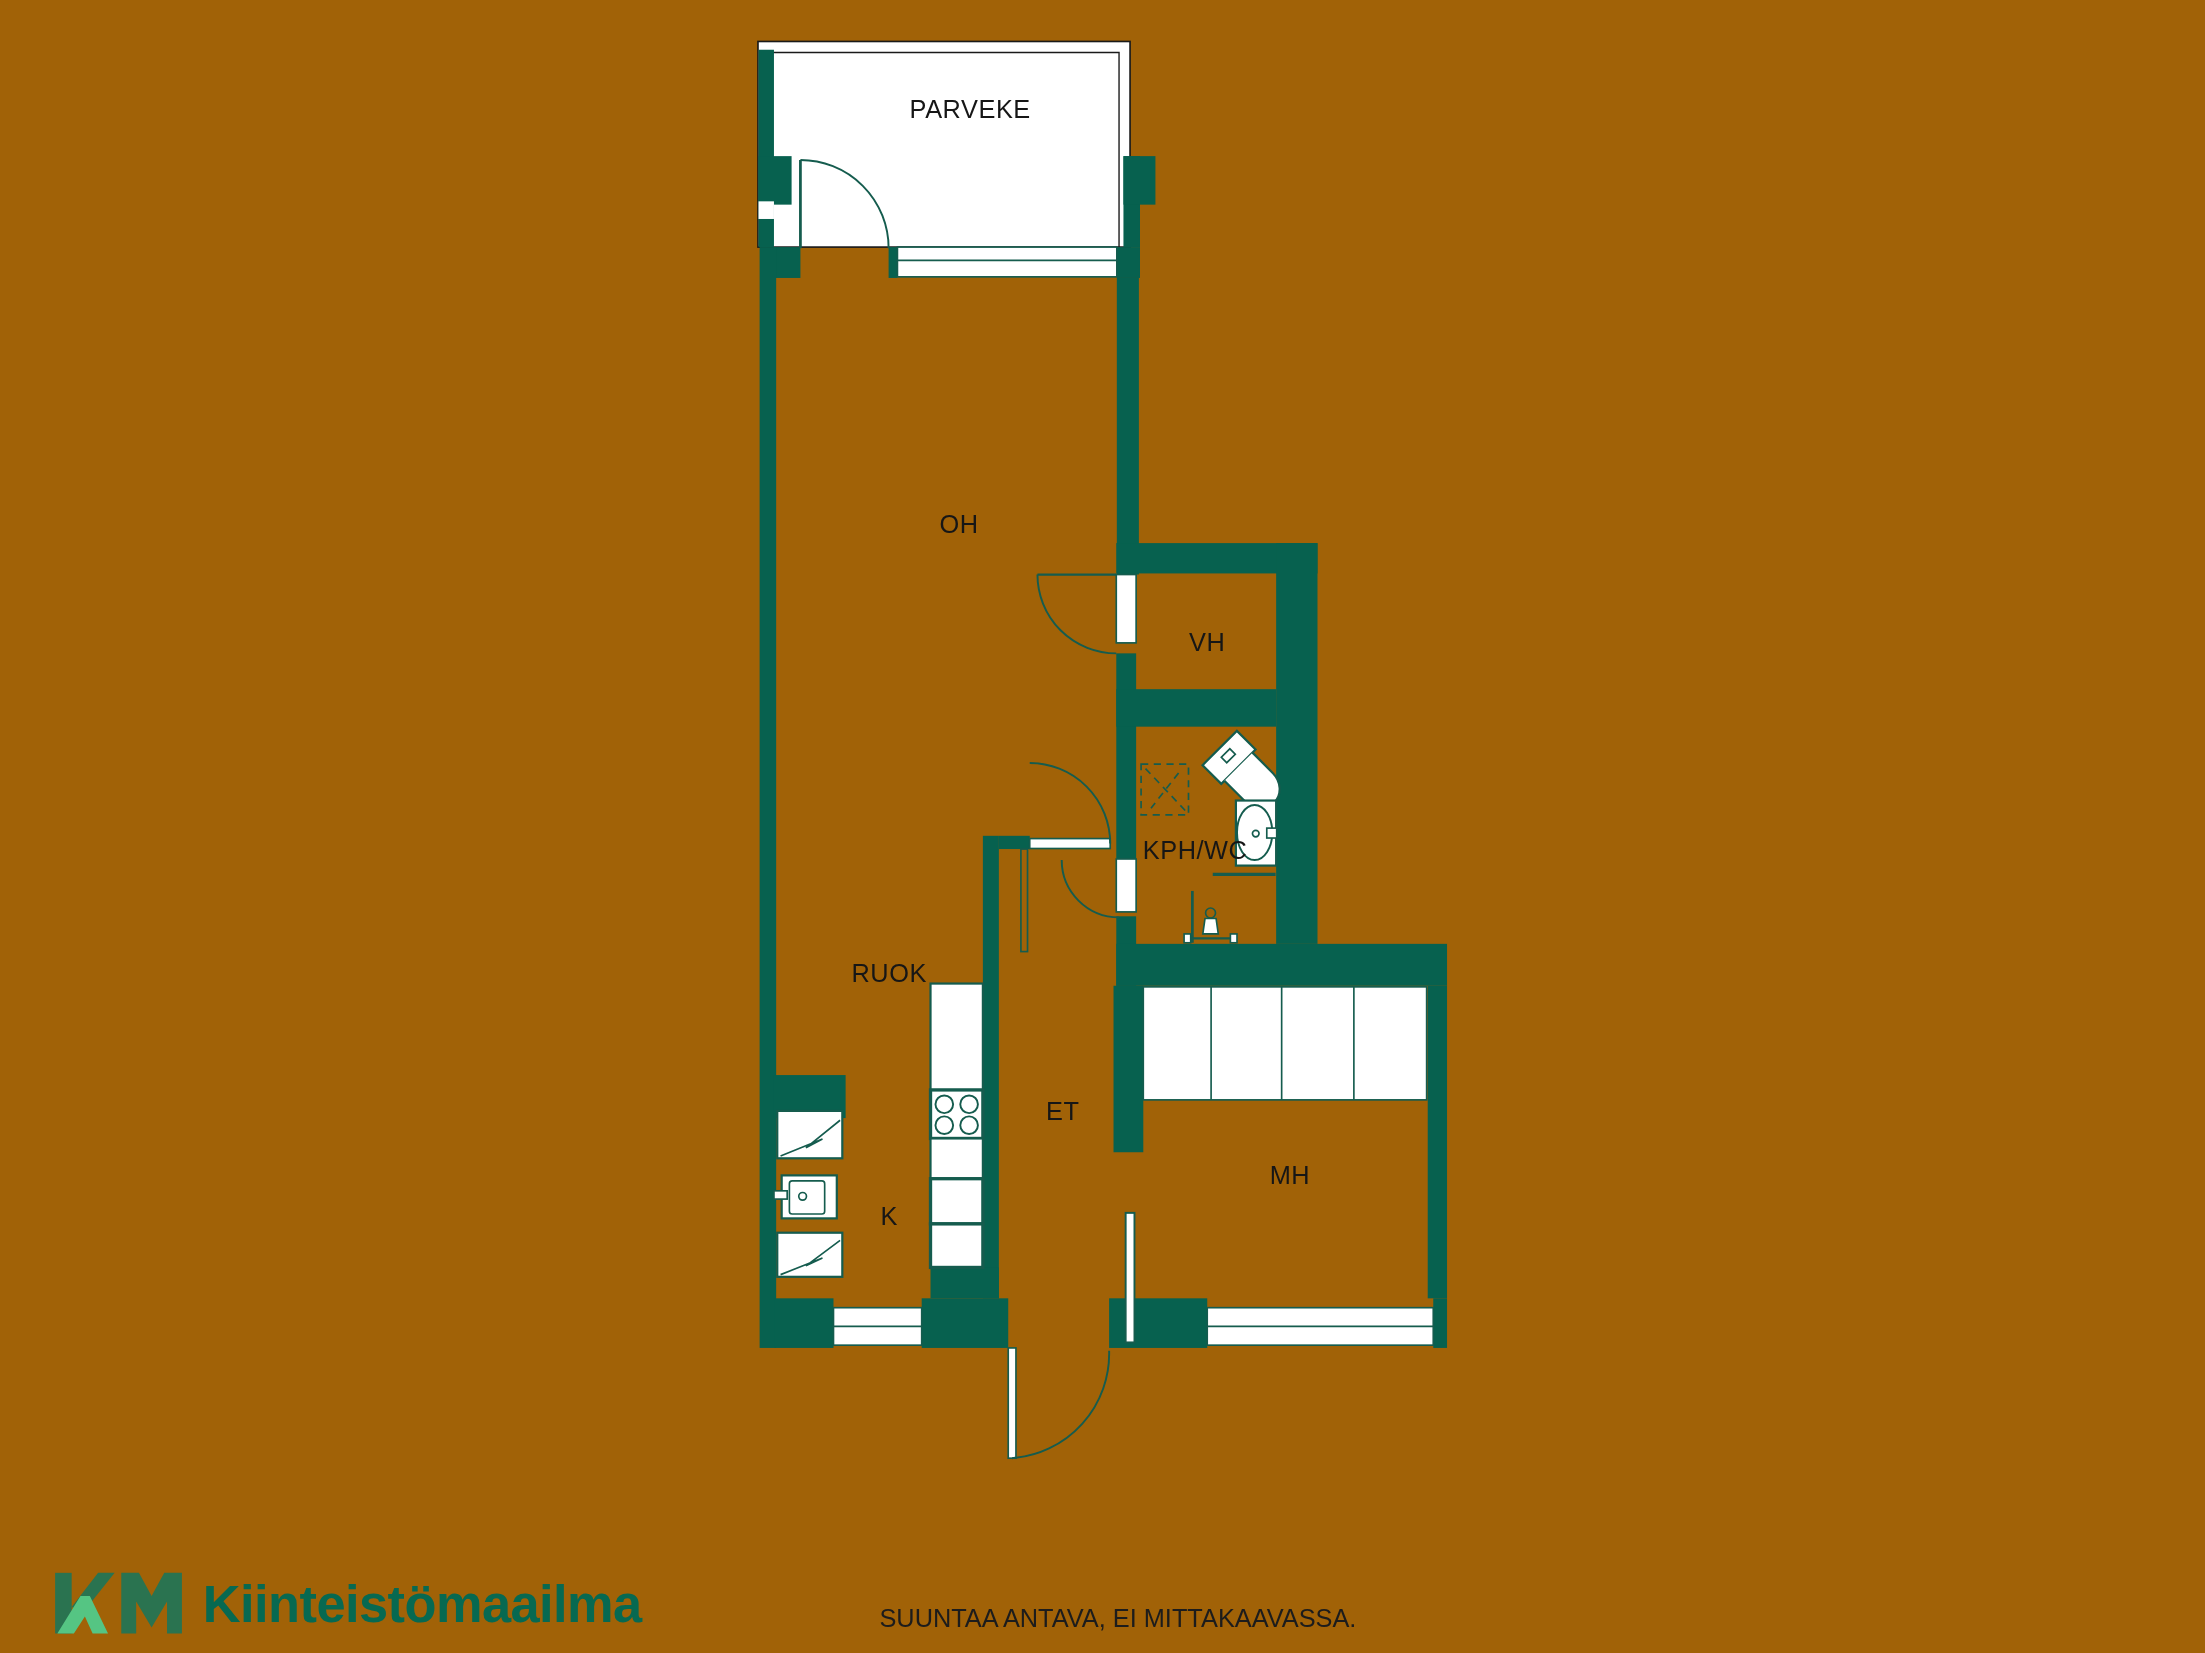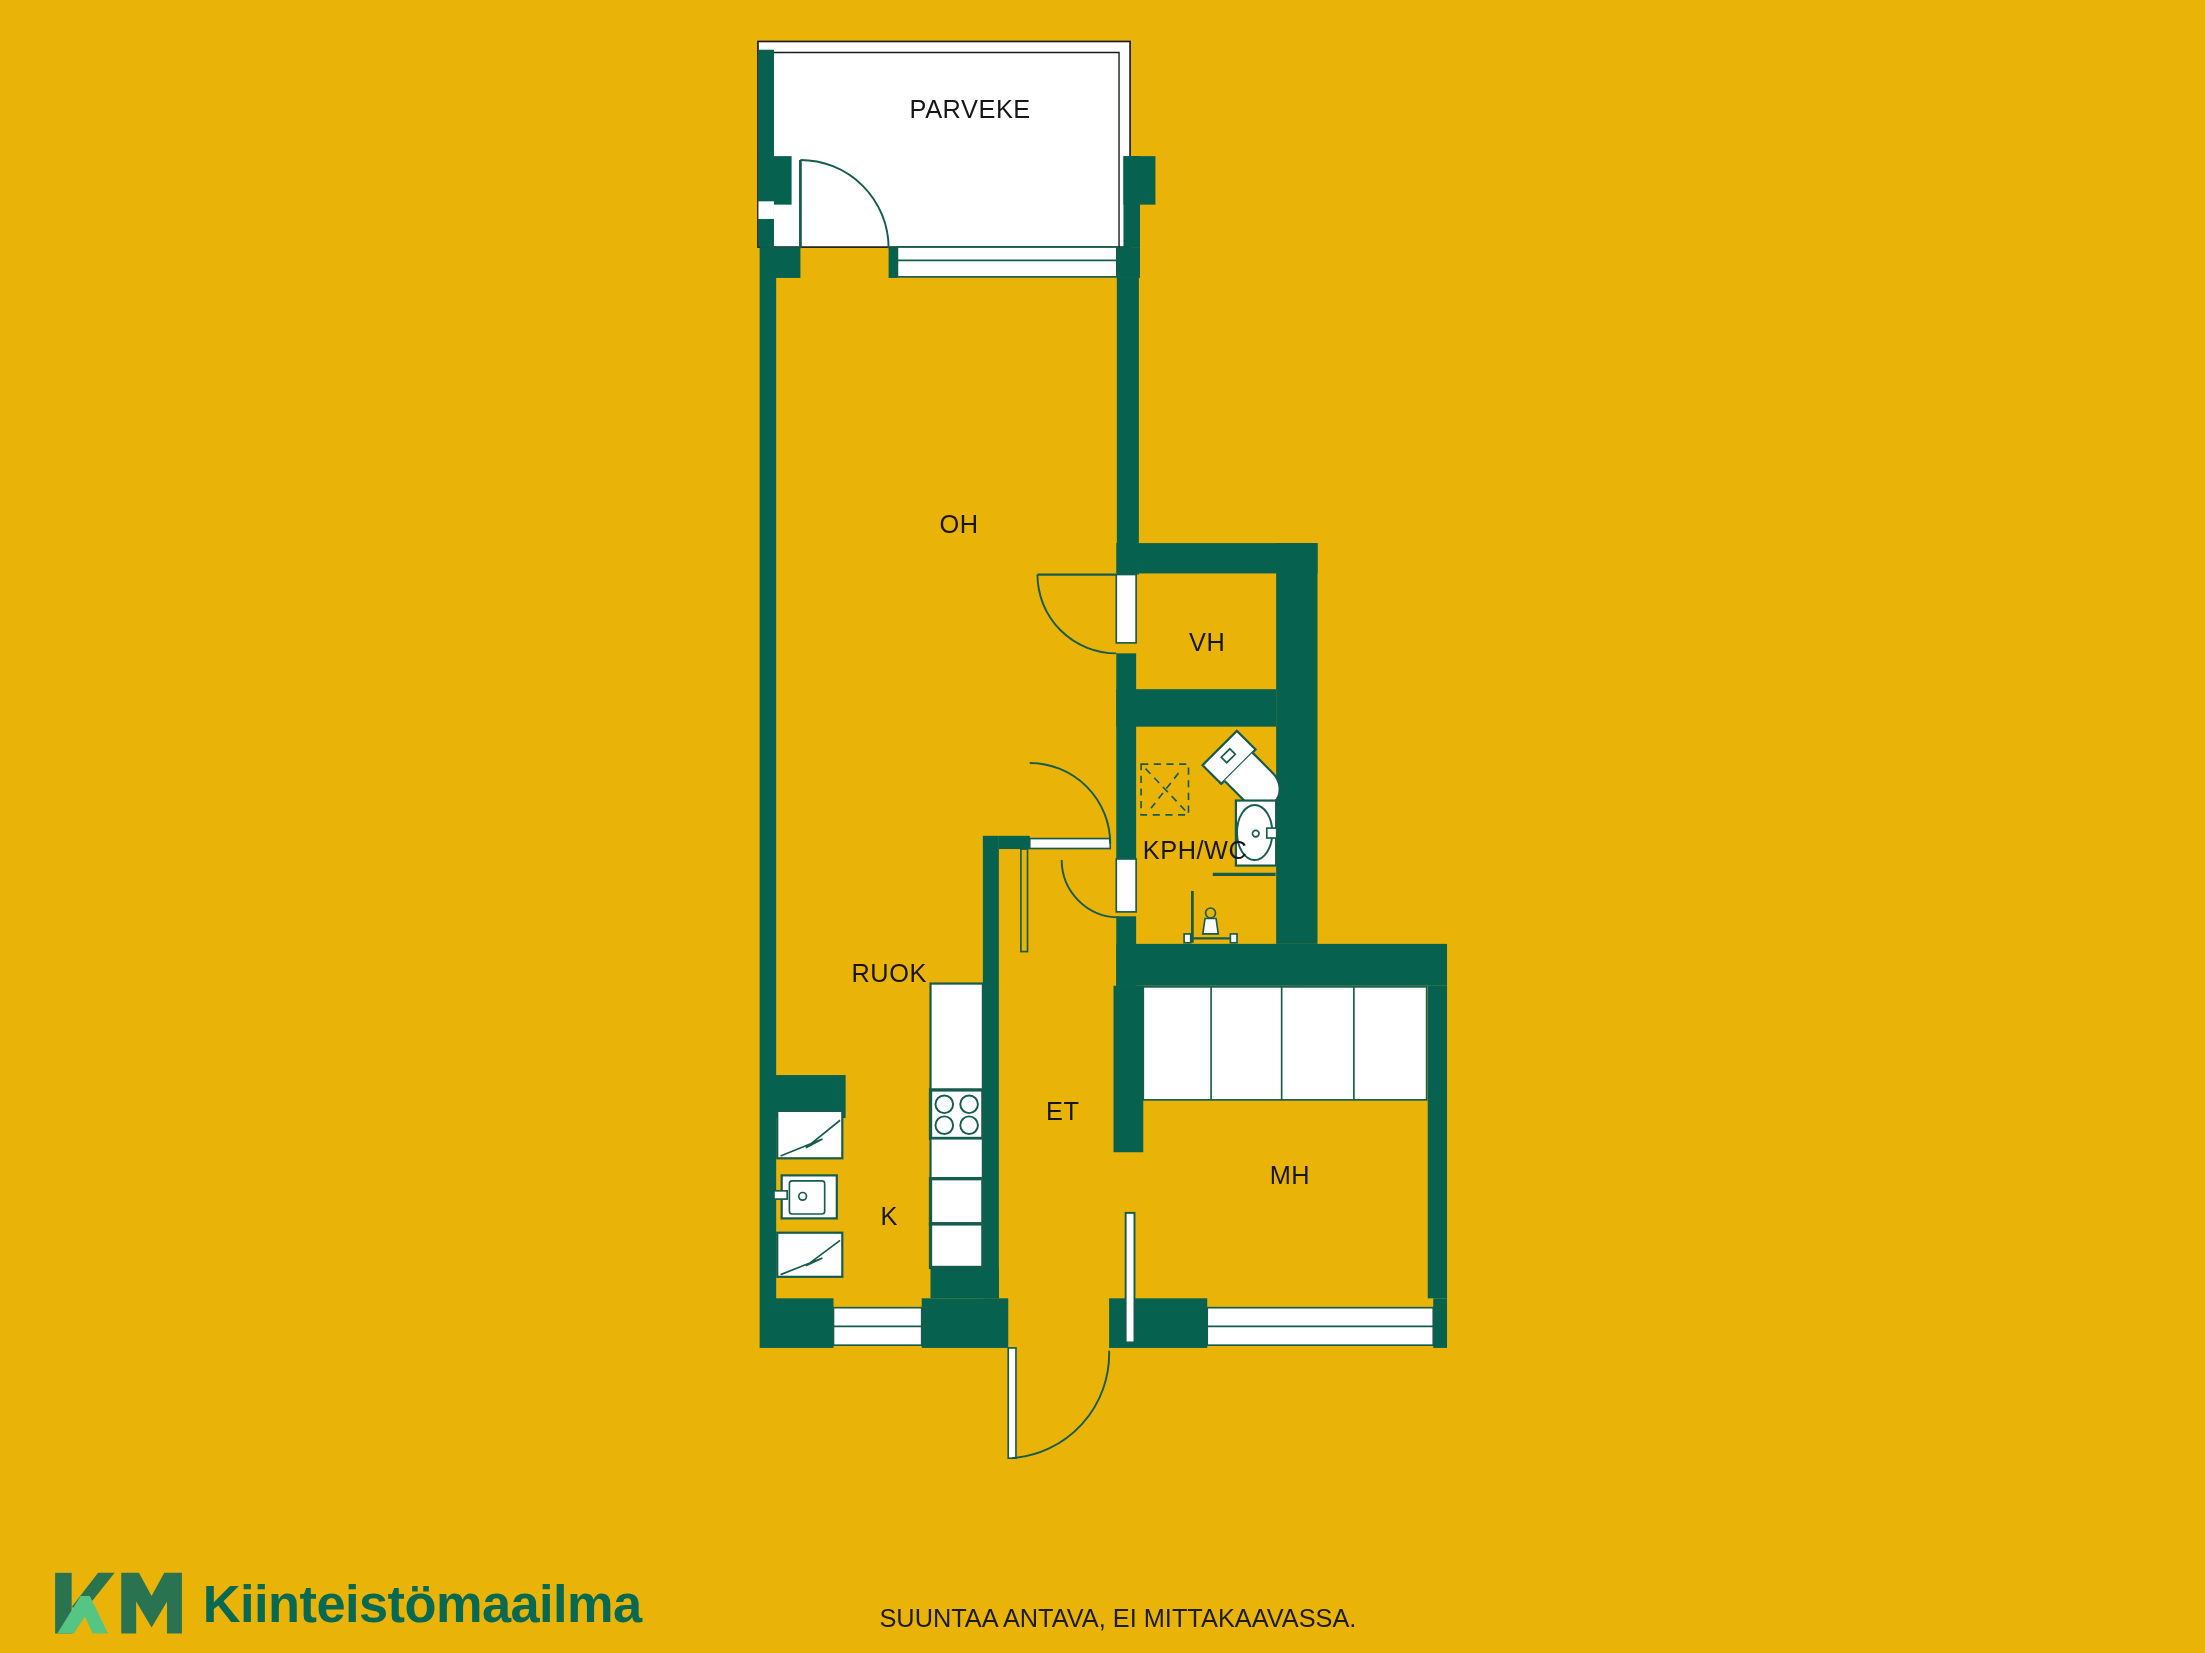--- a/index.html
+++ b/index.html
@@ -1,19 +1,19 @@
 <!DOCTYPE html>
 <html style="font-size:8.8px"><head>
 <meta charset="utf-8">
 <style>
   html,body{margin:0;padding:0;background:#ffffff;}
   .page{
     position:relative;
     width:2205px;height:1654px;
-    background:#eab308;
+    background:#a16207;
     font-family:"Liberation Sans",sans-serif;
     overflow:hidden;
   }
   .plan-svg{position:absolute;left:0;top:0;width:2205px;height:1654px;display:block;}
   text{font-family:"Liberation Sans",sans-serif;}
   .room-label{font-size:46px;letter-spacing:1px;}
   .disclaimer{font-size:46px;letter-spacing:0px;}
   .brand-name{font-size:95px;font-weight:bold;letter-spacing:-1px;}
 </style>
 </head>

